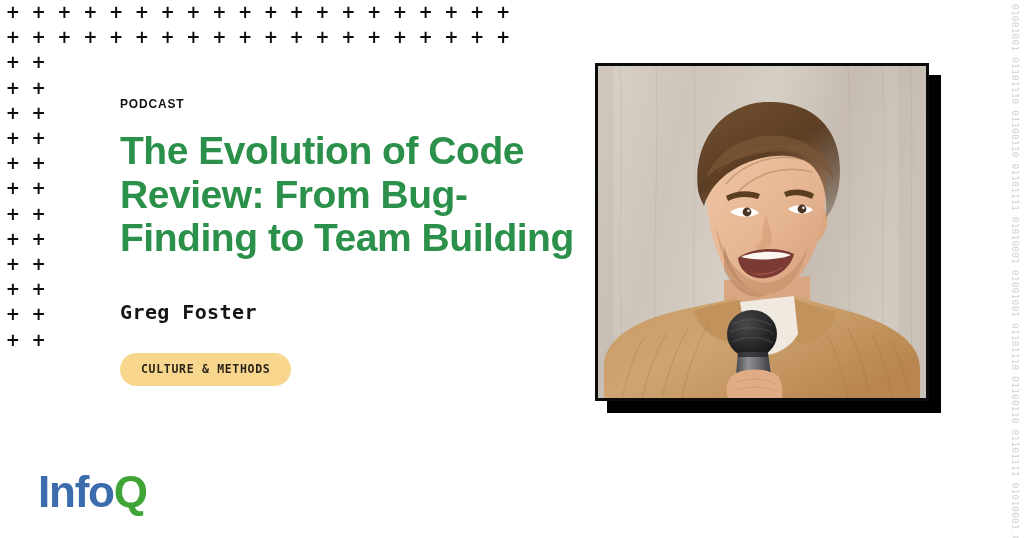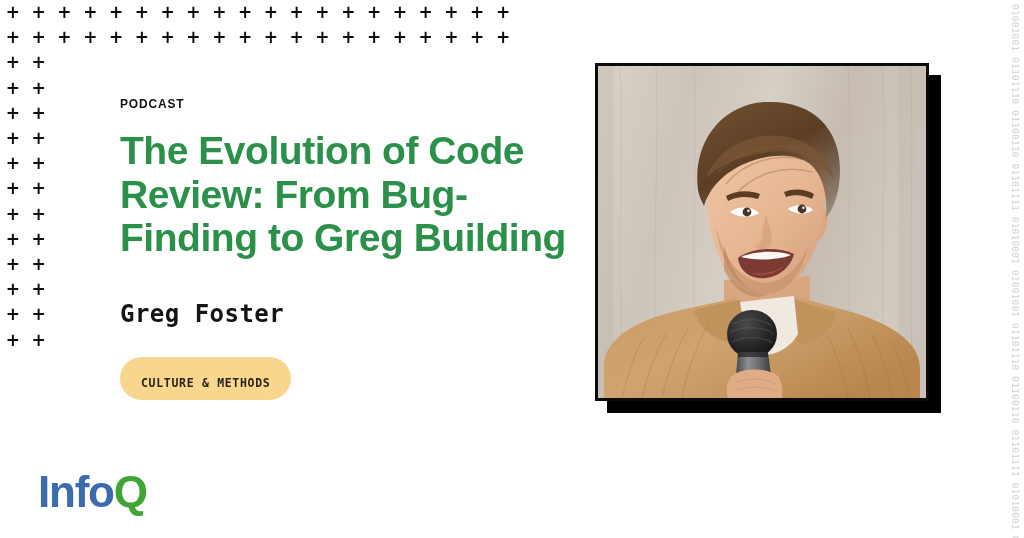--- a/index.html
+++ b/index.html
@@ -73,34 +73,34 @@
     line-height: 1.12;
     font-weight: 700;
     letter-spacing: -0.012em;
     color: #2b9049;
     margin: 0;
     max-width: 470px;
   }
 
   #author {
     font-family: "DejaVu Sans Mono", "Liberation Mono", monospace;
-    font-size: 24px;
+    font-size: 20px;
     font-weight: 700;
     letter-spacing: 0.02em;
     color: #141414;
     margin: 40px 0 0 0;
   }
 
   #topic-badge {
     display: inline-block;
     margin-top: 29px;
     background: #f8d68d;
     color: #2a2317;
     border-radius: 999px;
-    padding: 19px 21px 10px 21px;
+    padding: 9px 21px 10px 21px;
     font-family: "DejaVu Sans Mono", "Liberation Mono", monospace;
     font-size: 11.5px;
     font-weight: 700;
     letter-spacing: 0.06em;
   }
 
   
   #portrait-wrap {
     position: absolute;
     left: 595px;
@@ -266,21 +266,21 @@
         <span class="plus">+</span>
       </div>
       <div class="plus-row">
         <span class="plus">+</span>
         <span class="plus">+</span>
       </div>
     </div>
 
   <div id="content">
     <div id="eyebrow">PODCAST</div>
-    <h1 id="title">The Evolution of Code Review: From Bug-Finding to Greg Building</h1>
+    <h1 id="title">The Evolution of Code Review: From Bug-Finding to Team Building</h1>
     <div id="author">Greg Foster</div>
     <div id="topic-badge">CULTURE &amp; METHODS</div>
   </div>
 
   <div id="portrait-wrap">
     <div id="portrait-shadow"></div>
     <div id="portrait-frame">
       <div id="portrait-photo">
         <svg width="328" height="332" viewBox="0 0 328 332" xmlns="http://www.w3.org/2000/svg" aria-hidden="true">
           <defs>

